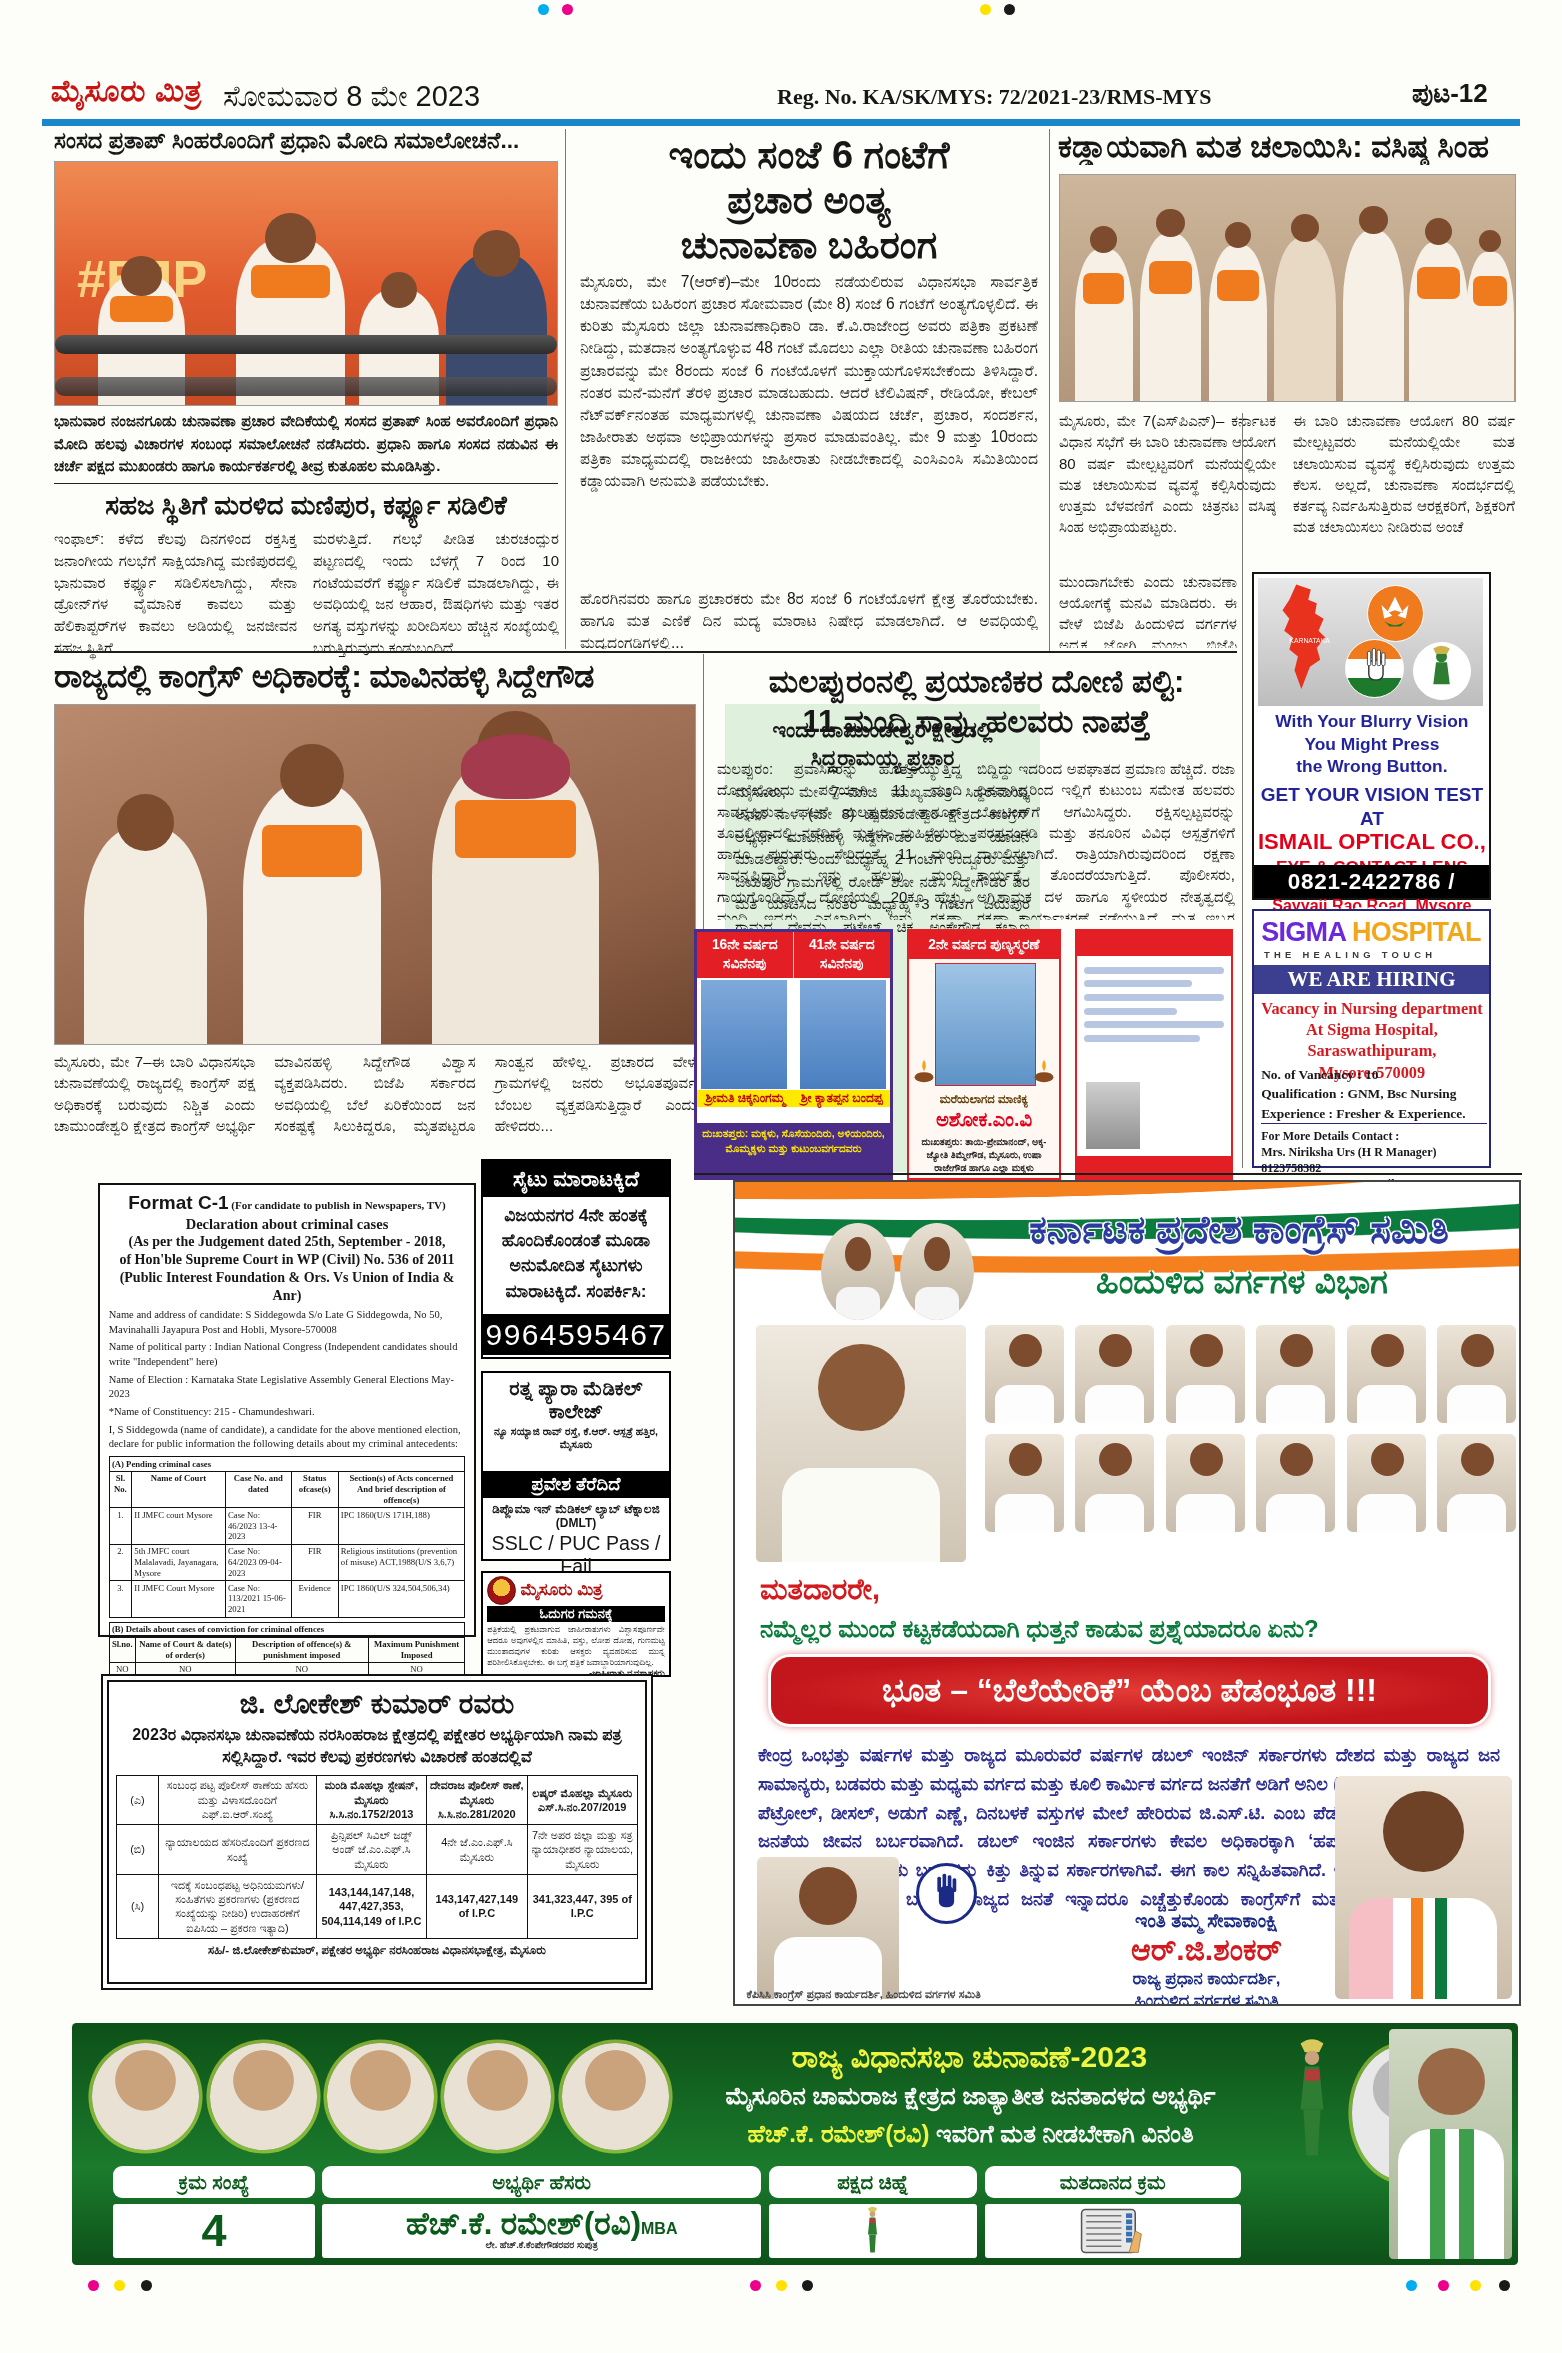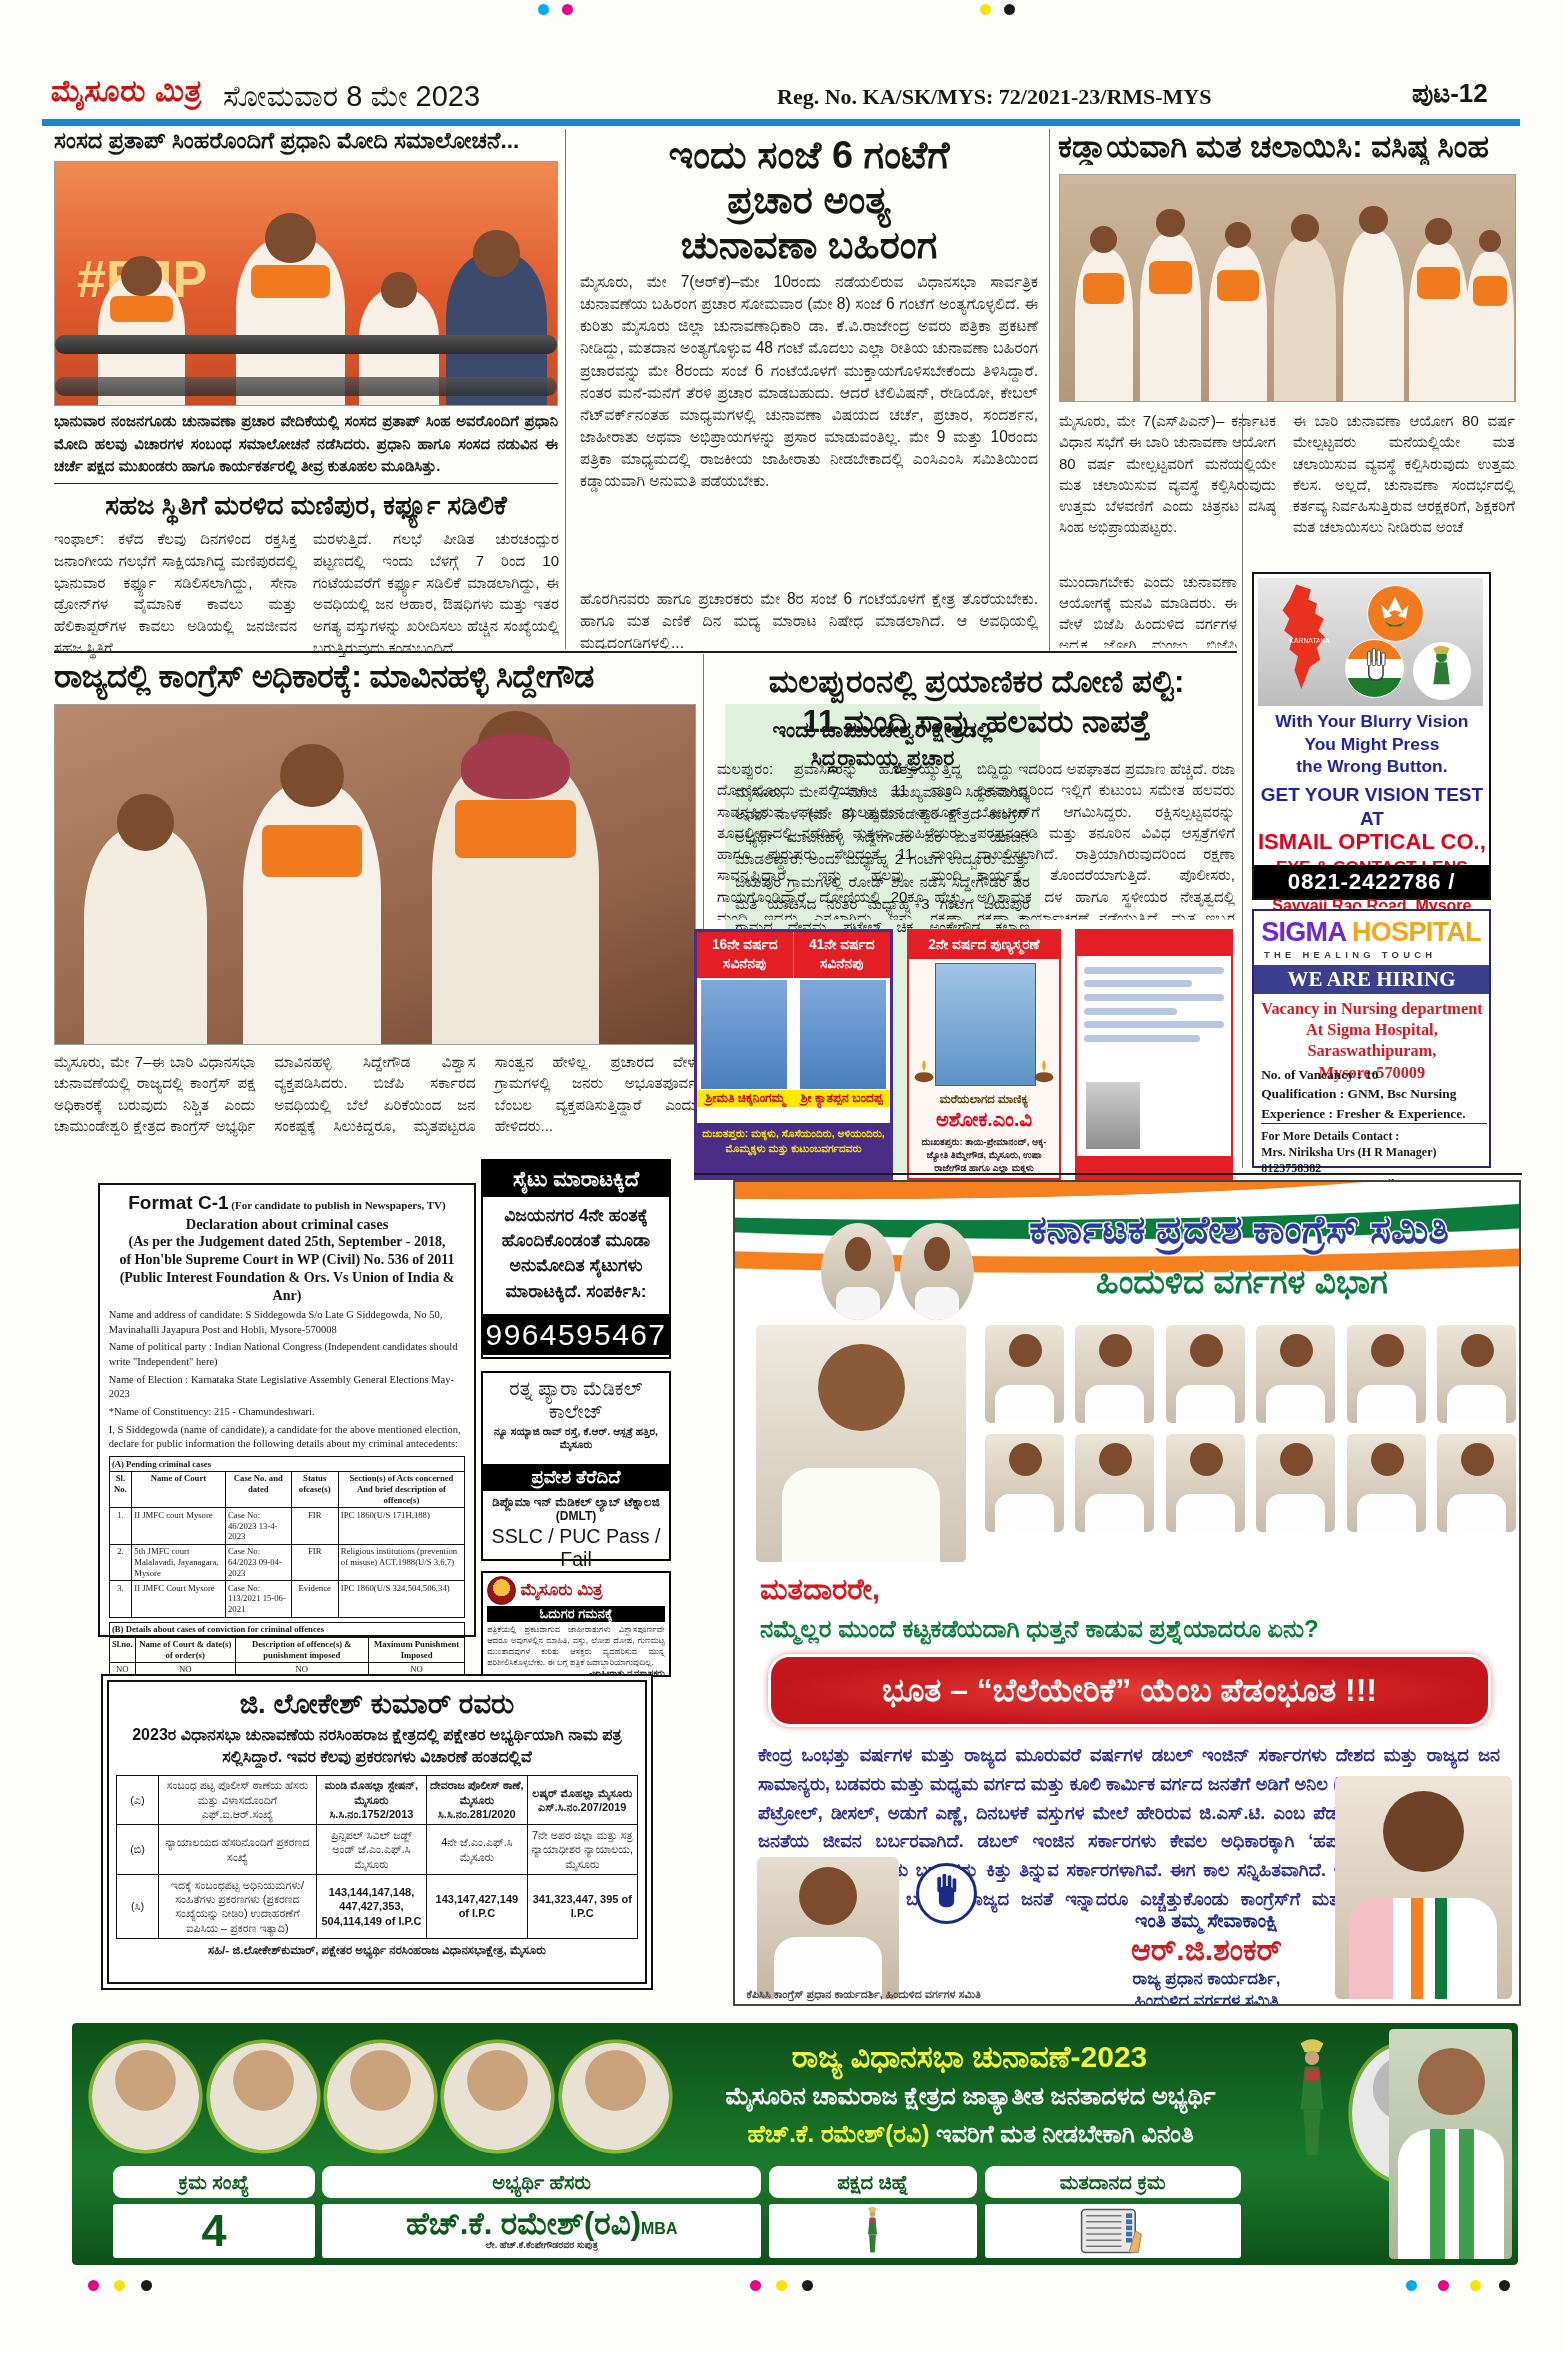--- a/index.html
+++ b/index.html
@@ -129,23 +129,23 @@
 #fc1 .lft{text-align:left}
 #fc1 .sec{font-weight:bold;text-align:left}
 #fc1 .fn{font-size:9.4px;font-weight:bold;line-height:1.35;margin-top:4.3px}
 
 
 #site{left:481px;top:1159px;width:190px;height:200px;border:2.9px solid #000;background:#fff}
 #siteh{height:36px;background:#000;color:#fff;font-size:21px;font-weight:bold;text-align:center;line-height:36px}
 #siteb{height:117px;font-size:17.4px;font-weight:bold;text-align:center;line-height:1.45;padding-top:5.8px}
 #sitep{height:41px;background:#000;color:#fff;font-size:30px;text-align:center;line-height:41px;letter-spacing:1.4px}
 #ratna{left:481px;top:1371px;width:190px;height:190px;border:2.2px solid #000;background:#fff;text-align:center}
-#rt1{font-size:19.6px;font-weight:normal;padding-top:4.3px}
+#rt1{font-size:19.6px;font-weight:bold;padding-top:4.3px}
 #rt2{font-size:10.5px;font-weight:bold;margin-top:1.4px}
-#rtb{height:27.5px;background:#000;color:#fff;font-size:18px;font-weight:bold;line-height:27.5px;margin-top:13px}
+#rtb{height:27.5px;background:#000;color:#fff;font-size:18px;font-weight:bold;line-height:27.5px;margin-top:20px}
 #rt3{font-size:12px;font-weight:bold;margin-top:4.3px}
 #rt4{font-size:19.6px;font-weight:normal;margin-top:1.4px}
 #rt5{font-size:12px;font-weight:bold;margin-top:1.4px}
 #rtp{height:35px;background:#000;color:#fff;font-size:27.5px;font-weight:bold;line-height:35px;margin-top:4.3px;letter-spacing:1.4px}
 #notice{left:481px;top:1571px;width:190px;height:106px;border:2.2px solid #000;background:#fff;padding:2.9px 4.3px}
 #ntop{display:flex;align-items:center;gap:4.3px}
 #nlogo{width:29px;height:29px;border-radius:50%;background:radial-gradient(circle at 50% 40%,#f3c23a 0 40%,#a11212 41% 100%);border:1.4px solid #5a0c0c;flex:none}
 #nname{font-size:16.7px;font-weight:bold;color:#b01010}
 #nband{background:#000;color:#fff;font-size:13px;font-weight:bold;text-align:center;margin-top:1.4px}
 #nbody{font-size:8.3px;line-height:1.3;margin-top:2.2px}

